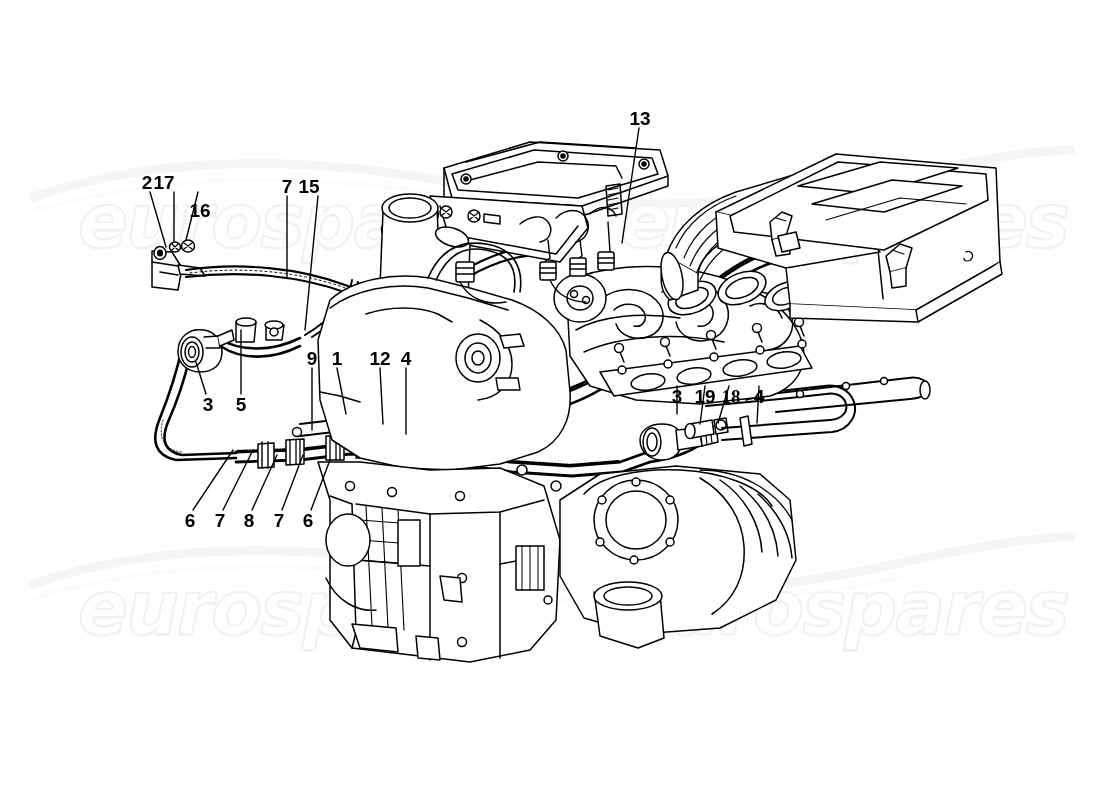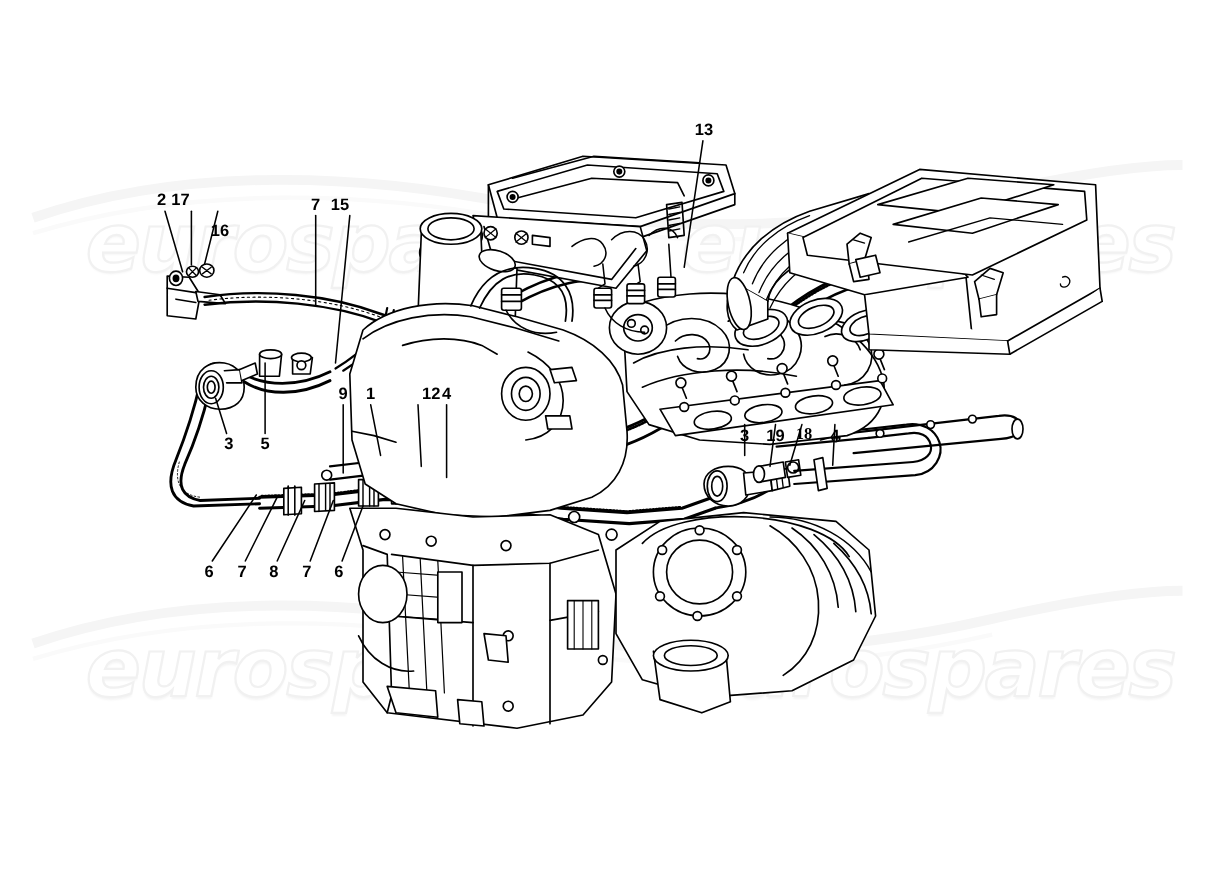--- a/index.html
+++ b/index.html
@@ -32,21 +32,21 @@
 
   
   #art{position:absolute;inset:0;z-index:2;}
 
   
   .callouts{position:absolute;inset:0;z-index:3;}
   .lbl{
     position:absolute;
     font-family:"Liberation Sans", sans-serif;
     font-weight:700;
-    font-size:15px;
+    font-size:19px;
     color:#000000;
     line-height:1;
     transform:translate(-50%,-50%);
     white-space:nowrap;
     user-select:none;
   }
 </style>
 </head>
 <body>
 
@@ -493,21 +493,21 @@
       <div class="lbl" style="left: 147px; top: 182px;">2</div>
       <div class="lbl" style="left: 164px; top: 182px;">17</div>
       <div class="lbl" style="left: 200px; top: 172px; margin-top: 38px;">16</div>
       <div class="lbl" style="left: 287px; top: 186px;">7</div>
       <div class="lbl" style="left: 309px; top: 186px;">15</div>
       <div class="lbl" style="left: 640px; top: 118px;">13</div>
       <div class="lbl" style="left: 208px; top: 404px;">3</div>
       <div class="lbl" style="left: 241px; top: 404px;">5</div>
       <div class="lbl" style="left: 312px; top: 358px;">9</div>
       <div class="lbl" style="left: 337px; top: 358px;">1</div>
-      <div class="lbl" style="left: 380px; top: 358px; margin-left: 12px;">12</div>
+      <div class="lbl" style="left: 380px; top: 358px;">12</div>
       <div class="lbl" style="left: 406px; top: 358px;">4</div>
       <div class="lbl" style="left: 190px; top: 520px;">6</div>
       <div class="lbl" style="left: 220px; top: 520px;">7</div>
       <div class="lbl" style="left: 249px; top: 520px;">8</div>
       <div class="lbl" style="left: 279px; top: 520px;">7</div>
       <div class="lbl" style="left: 308px; top: 520px;">6</div>
       <div class="lbl" style="left: 677px; top: 396px;">3</div>
       <div class="lbl" style="left: 705px; top: 396px;">19</div>
       <div class="lbl" style="left: 731px; top: 396px; font-family: Liberation Serif, serif;">18</div>
       <div class="lbl" style="left: 759px; top: 396px;">4</div>

